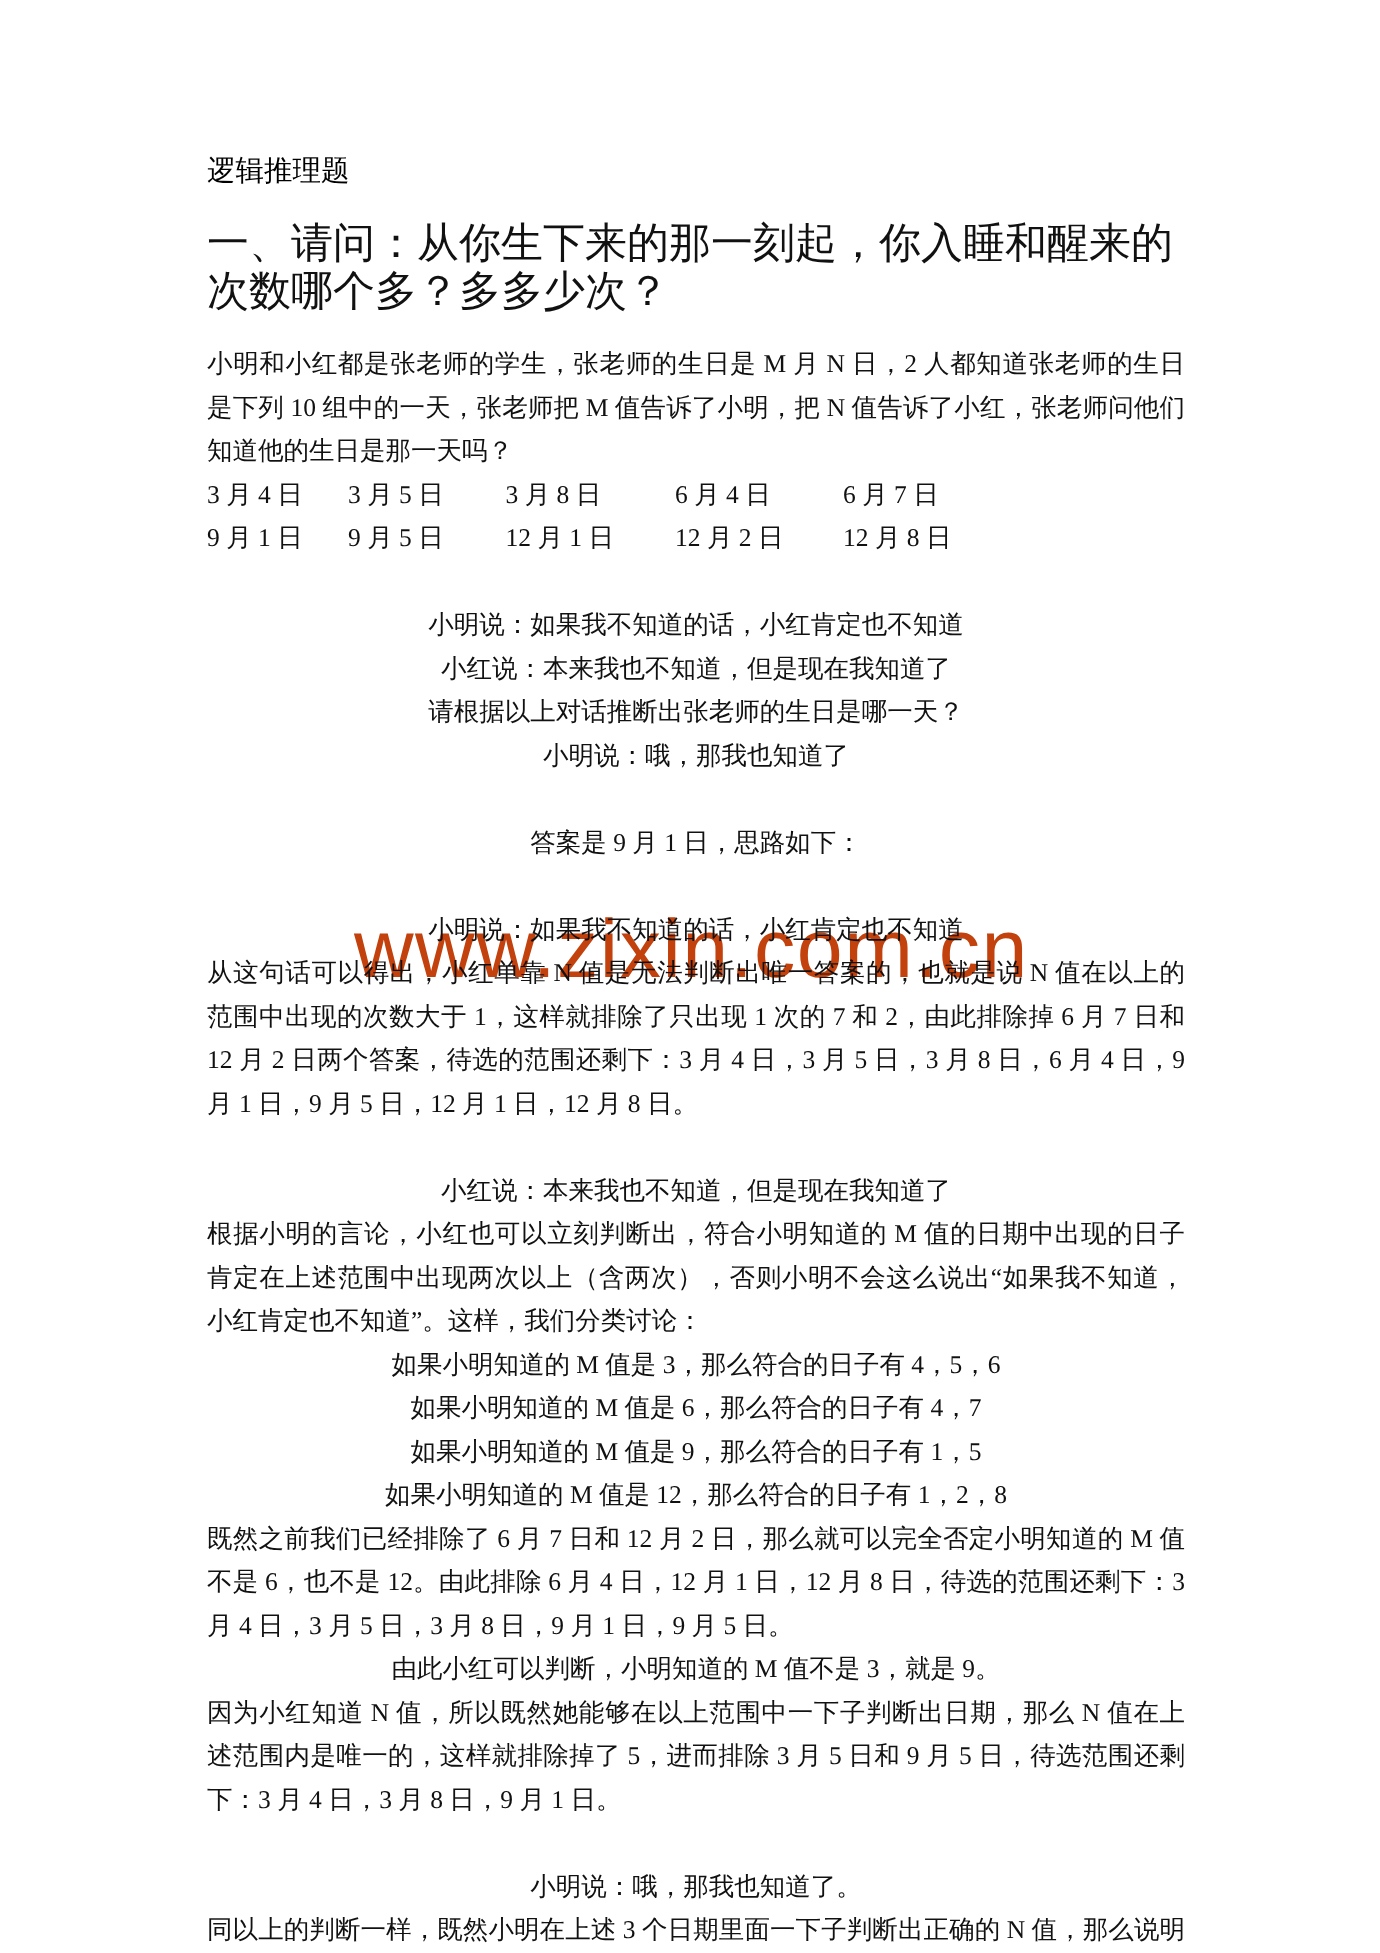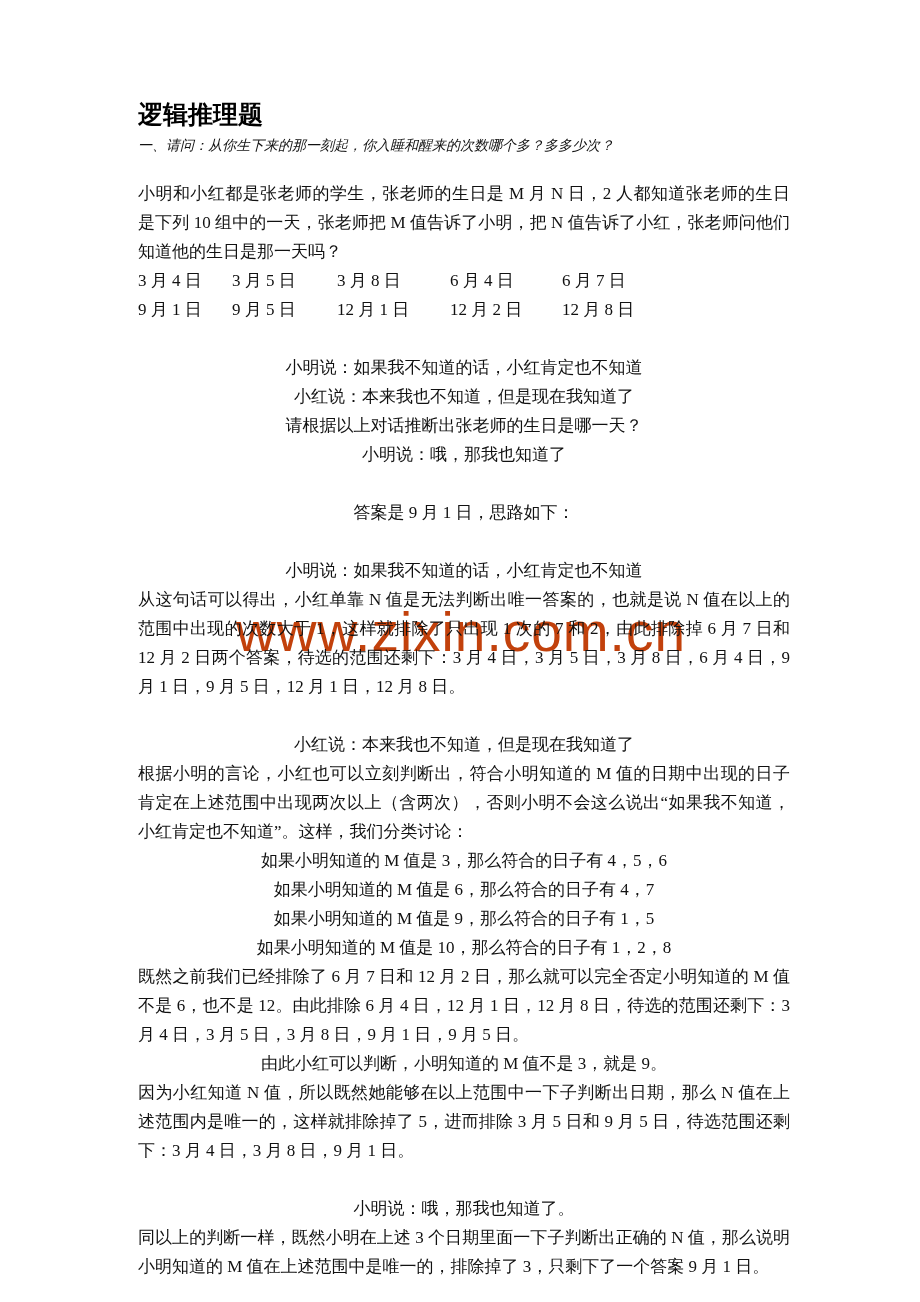--- a/index.html
+++ b/index.html
@@ -15,30 +15,30 @@
     overflow: hidden;
     font-family: "Liberation Serif", "DejaVu Serif", serif;
     color: #111111;
   }
   .content {
     position: relative;
     z-index: 2;
     padding: 100px 130px 0 138px; 
   }
   .doc-title {
-    font-size: 25px;
-    font-weight: bold;
+    font-size: 19px;
+    font-weight: normal;
     line-height: 30px;
     color: #000000;
   }
   .doc-heading {
-    font-size: 14px;
+    font-size: 28px;
     font-weight: normal;
     line-height: 32px;
-    font-style: italic;
+    margin-top: 17px;
   }
   .para, .line {
     font-size: 17px;
     line-height: 29px;
     text-align: justify;
   }
   .line { text-align: center; }
   .gap { height: 29px; }
   .gap-sm { height: 17px; }
   .dates-grid {
@@ -108,21 +108,21 @@
     <div class="line">小明说：如果我不知道的话，小红肯定也不知道</div>
     <div class="para">从这句话可以得出，小红单靠 N 值是无法判断出唯一答案的，也就是说 N 值在以上的范围中出现的次数大于 1，这样就排除了只出现 1 次的 7 和 2，由此排除掉 6 月 7 日和 12 月 2 日两个答案，待选的范围还剩下：3 月 4 日，3 月 5 日，3 月 8 日，6 月 4 日，9 月 1 日，9 月 5 日，12 月 1 日，12 月 8 日。</div>
 
     <div class="gap"></div>
 
     <div class="line">小红说：本来我也不知道，但是现在我知道了</div>
     <div class="para">根据小明的言论，小红也可以立刻判断出，符合小明知道的 M 值的日期中出现的日子肯定在上述范围中出现两次以上（含两次），否则小明不会这么说出“如果我不知道，小红肯定也不知道”。这样，我们分类讨论：</div>
     <div class="line">如果小明知道的 M 值是 3，那么符合的日子有 4，5，6</div>
     <div class="line">如果小明知道的 M 值是 6，那么符合的日子有 4，7</div>
     <div class="line">如果小明知道的 M 值是 9，那么符合的日子有 1，5</div>
-    <div class="line">如果小明知道的 M 值是 10，那么符合的日子有 1，2，8</div>
+    <div class="line">如果小明知道的 M 值是 12，那么符合的日子有 1，2，8</div>
     <div class="para">既然之前我们已经排除了 6 月 7 日和 12 月 2 日，那么就可以完全否定小明知道的 M 值不是 6，也不是 12。由此排除 6 月 4 日，12 月 1 日，12 月 8 日，待选的范围还剩下：3 月 4 日，3 月 5 日，3 月 8 日，9 月 1 日，9 月 5 日。</div>
     <div class="line">由此小红可以判断，小明知道的 M 值不是 3，就是 9。</div>
     <div class="para">因为小红知道 N 值，所以既然她能够在以上范围中一下子判断出日期，那么 N 值在上述范围内是唯一的，这样就排除掉了 5，进而排除 3 月 5 日和 9 月 5 日，待选范围还剩下：3 月 4 日，3 月 8 日，9 月 1 日。</div>
 
     <div class="gap"></div>
 
     <div class="line">小明说：哦，那我也知道了。</div>
     <div class="para">同以上的判断一样，既然小明在上述 3 个日期里面一下子判断出正确的 N 值，那么说明小明知道的 M 值在上述范围中是唯一的，排除掉了 3，只剩下了一个答案 9 月 1 日。</div>
 
   </div>

